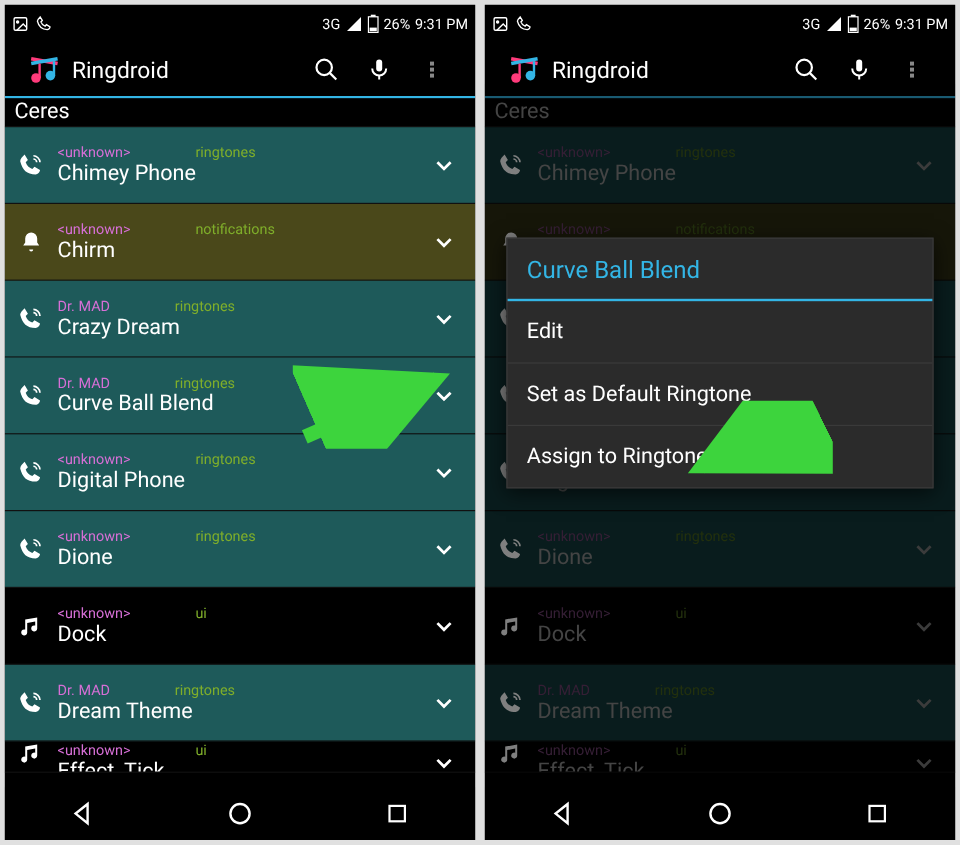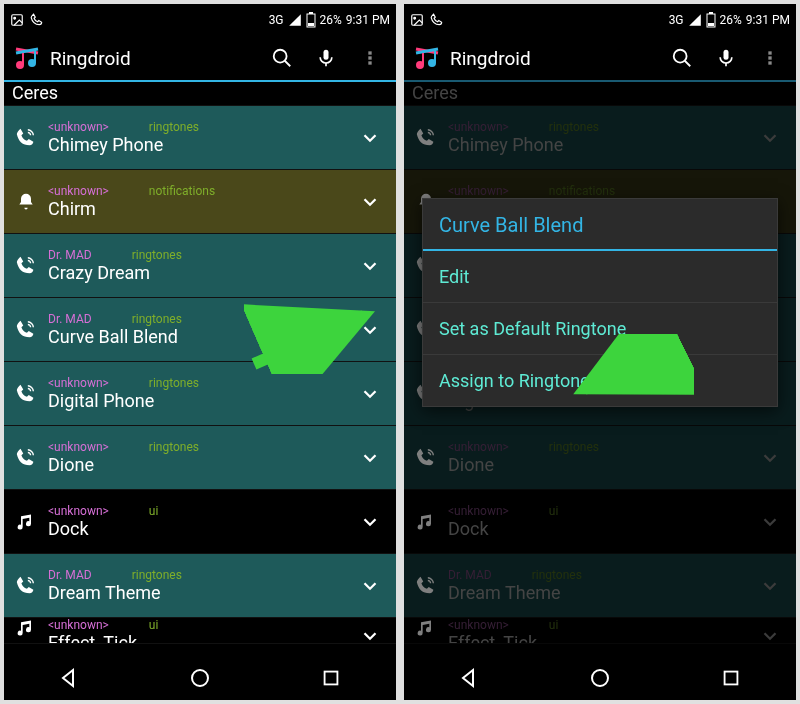--- a/index.html
+++ b/index.html
@@ -32,21 +32,21 @@
   }
   .status-left { display: flex; gap: 6px; align-items: center; flex: 1; }
   .status-right { display: flex; gap: 4px; align-items: center; }
   .status svg { display: block; }
   
   .appbar {
     height: 44px;
     display: flex;
     align-items: center;
     gap: 8px;
-    padding: 0 8px;
+    padding: 0 18px;
     background: #000;
     color: #fff;
   }
   .appbar .logo { width: 30px; height: 30px; }
   .appbar .title { font-size: 19px; font-weight: 400; flex: 1; color: #fff; }
   .appbar .action { width: 36px; height: 36px; display: flex; align-items: center; justify-content: center; }
   .divider-accent { height: 2px; background: #33b5e5; }
   
   .list { position: relative; }
   .row {
@@ -61,23 +61,23 @@
   .row.partial-bottom { height: 26px; overflow: hidden; align-items: flex-start; padding-top: 0;}
   .row .left-icon {
     width: 28px;
     display: flex;
     align-items: center;
     justify-content: center;
     margin-right: 8px;
     color: #fff;
   }
   .row .texts { flex: 1; display: flex; flex-direction: column; justify-content: center; }
-  .row .meta { display: flex; gap: 40px; font-size: 12px; line-height: 14px; }
+  .row .meta { display: flex; gap: 28px; font-size: 12px; line-height: 14px; }
   .row .artist { color: #d66fd6; white-space: nowrap;}
-  .row .category { color: #7fae2a; white-space: nowrap; }
+  .row .category { color: #7fae2a; white-space: nowrap; margin-left: 26px; }
   .row .name { color: #fff; font-size: 18px; line-height: 22px; white-space: nowrap; overflow: hidden; }
   .row .chev {
     width: 36px; height: 36px;
     display: flex; align-items: center; justify-content: center;
     color: #fff;
   }
   
   .bg-black { background: #000; }
   .bg-teal  { background: #1e5a5a; }
   .bg-olive { background: #4a481a; }
@@ -113,21 +113,21 @@
     border: 1px solid #3a3a3a;
     box-shadow: 0 4px 16px rgba(0,0,0,0.6);
   }
   .dialog-title {
     color: #33b5e5;
     font-size: 20px;
     padding: 14px 16px 12px;
   }
   .dialog-sep { height: 2px; background: #33b5e5; }
   .dialog-item {
-    color: #5eead4;
+    color: #ffffff;
     font-size: 18px;
     padding: 15px 16px;
     border-top: 1px solid #3a3a3a;
   }
   .dialog-item:first-of-type { border-top: none; }
   
   .arrow {
     position: absolute;
     pointer-events: none;
     z-index: 50;

